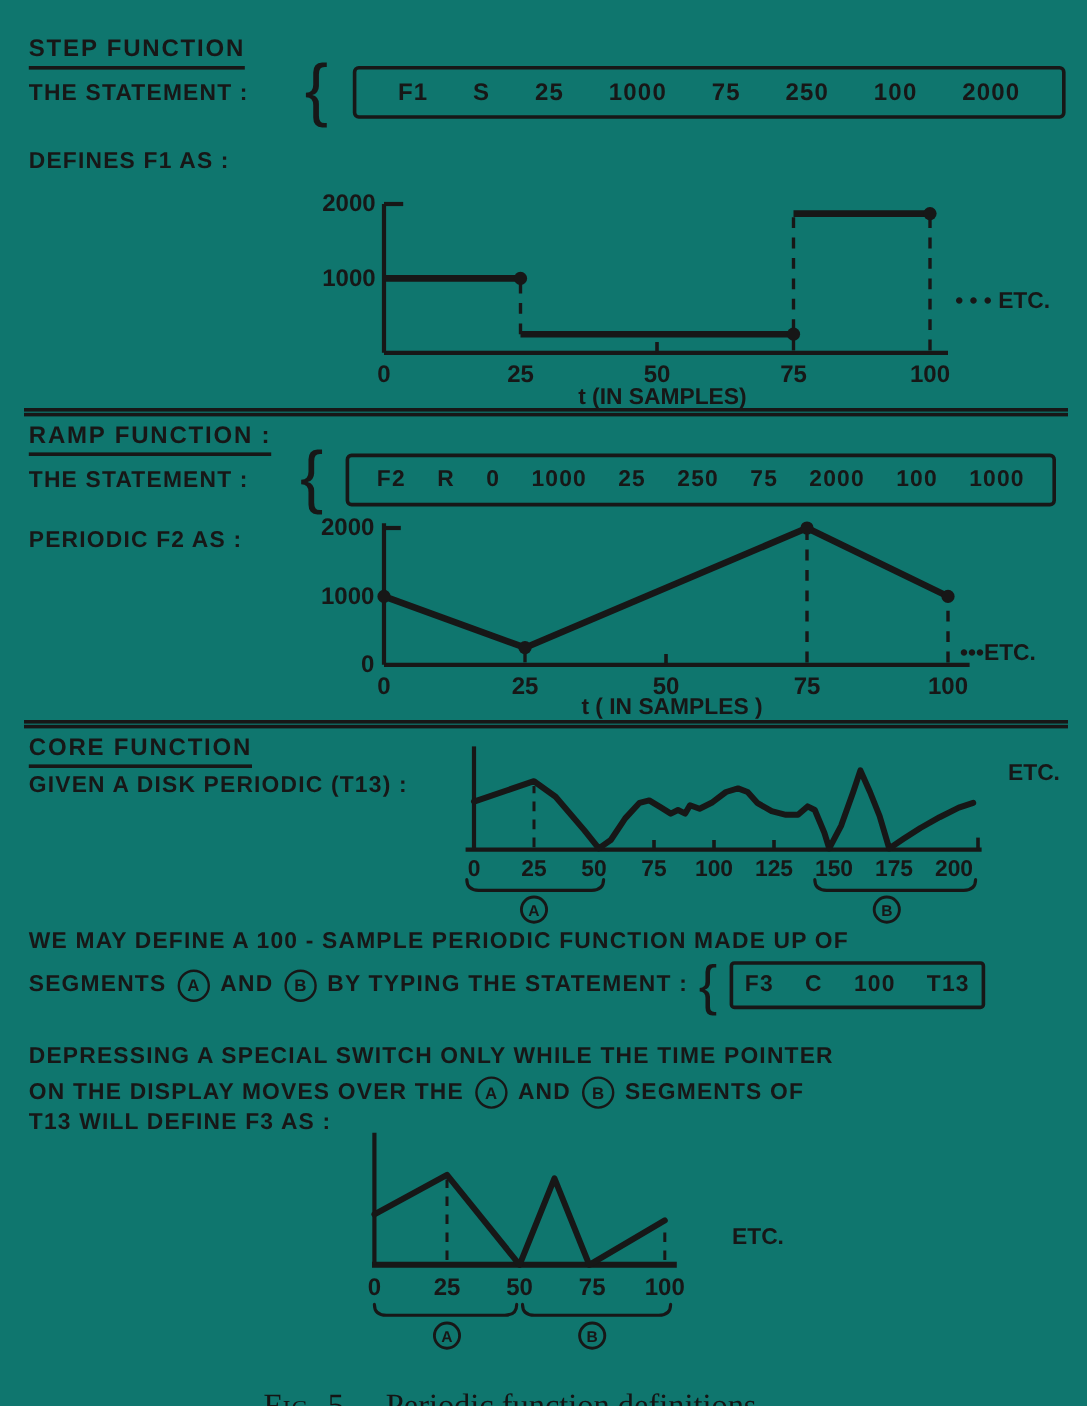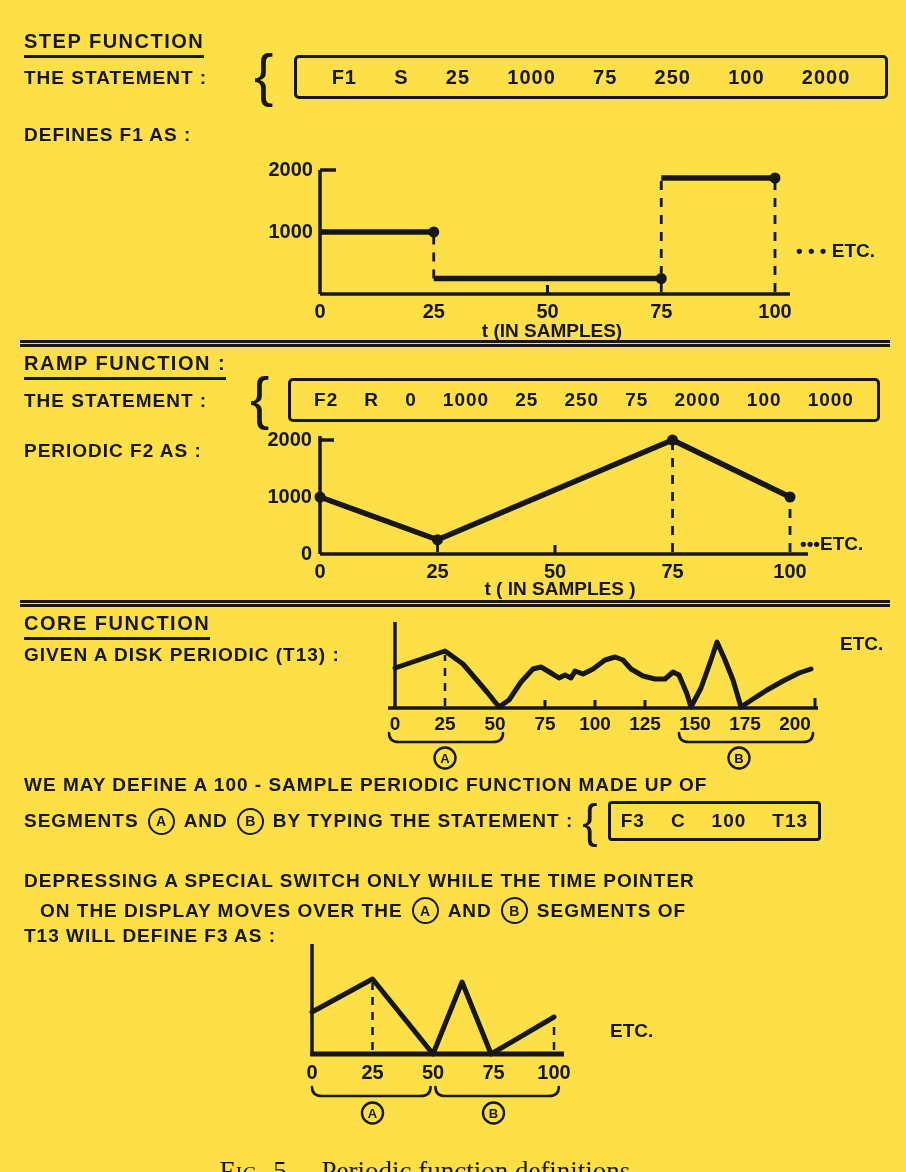--- a/index.html
+++ b/index.html
@@ -1,17 +1,17 @@
 <!DOCTYPE html>
 <html><head>
 <meta charset="utf-8">
 <style>
   html,body{margin:0;padding:0;background:#e8e8e8;}
   #page{
-    position:relative; width:906px; height:1172px; background:#fde047;
+    position:relative; width:906px; height:1172px; background:#0f766e;
     font-family:"Liberation Sans", sans-serif; font-weight:700; color:#171717;
     overflow:hidden; margin:0 auto;
   }
   .lbl{position:absolute; font-size:19px; letter-spacing:1px; white-space:pre;}
   .hd{position:absolute; font-size:20px; letter-spacing:1.5px; border-bottom:3px solid #171717; padding-bottom:2px;}
   .brace{position:absolute; font-size:58px; font-weight:400; line-height:1; color:#171717;}
   .stmtbox{
     position:absolute; border:3.5px solid #171717; border-radius:5px;
     display:flex; align-items:center; justify-content:space-around;
     font-size:20px; letter-spacing:1px; padding:0 16px;
@@ -50,21 +50,21 @@
   #ramp-box{left:288px; top:378px; width:566px; height:38px; font-size:19px; padding:0 10px;}
   #ramp-defines{left:24px; top:440px;}
   #ramp-svg{left:248px; top:422px;}
   #rule2{top:600px;}
   #core-heading{left:24px; top:612px;}
   #core-given{left:24px; top:644px;}
   #core-svg{left:370px; top:616px;}
   #wemay-line1{left:24px; top:774px;}
   #wemay-line2{left:24px; top:798px;}
   #dep-line1{left:24px; top:870px;}
-  #dep-line2{left:40px; top:897px;}
+  #dep-line2{left:24px; top:897px;}
   #dep-line3{left:24px; top:925px;}
   #f3-svg{left:292px; top:936px;}
   #caption{top:1124px; font-size:27px;}
 </style>
 </head>
 <body>
 
 <div id="page">
 
   <div class="hd" id="step-heading">STEP FUNCTION</div>

